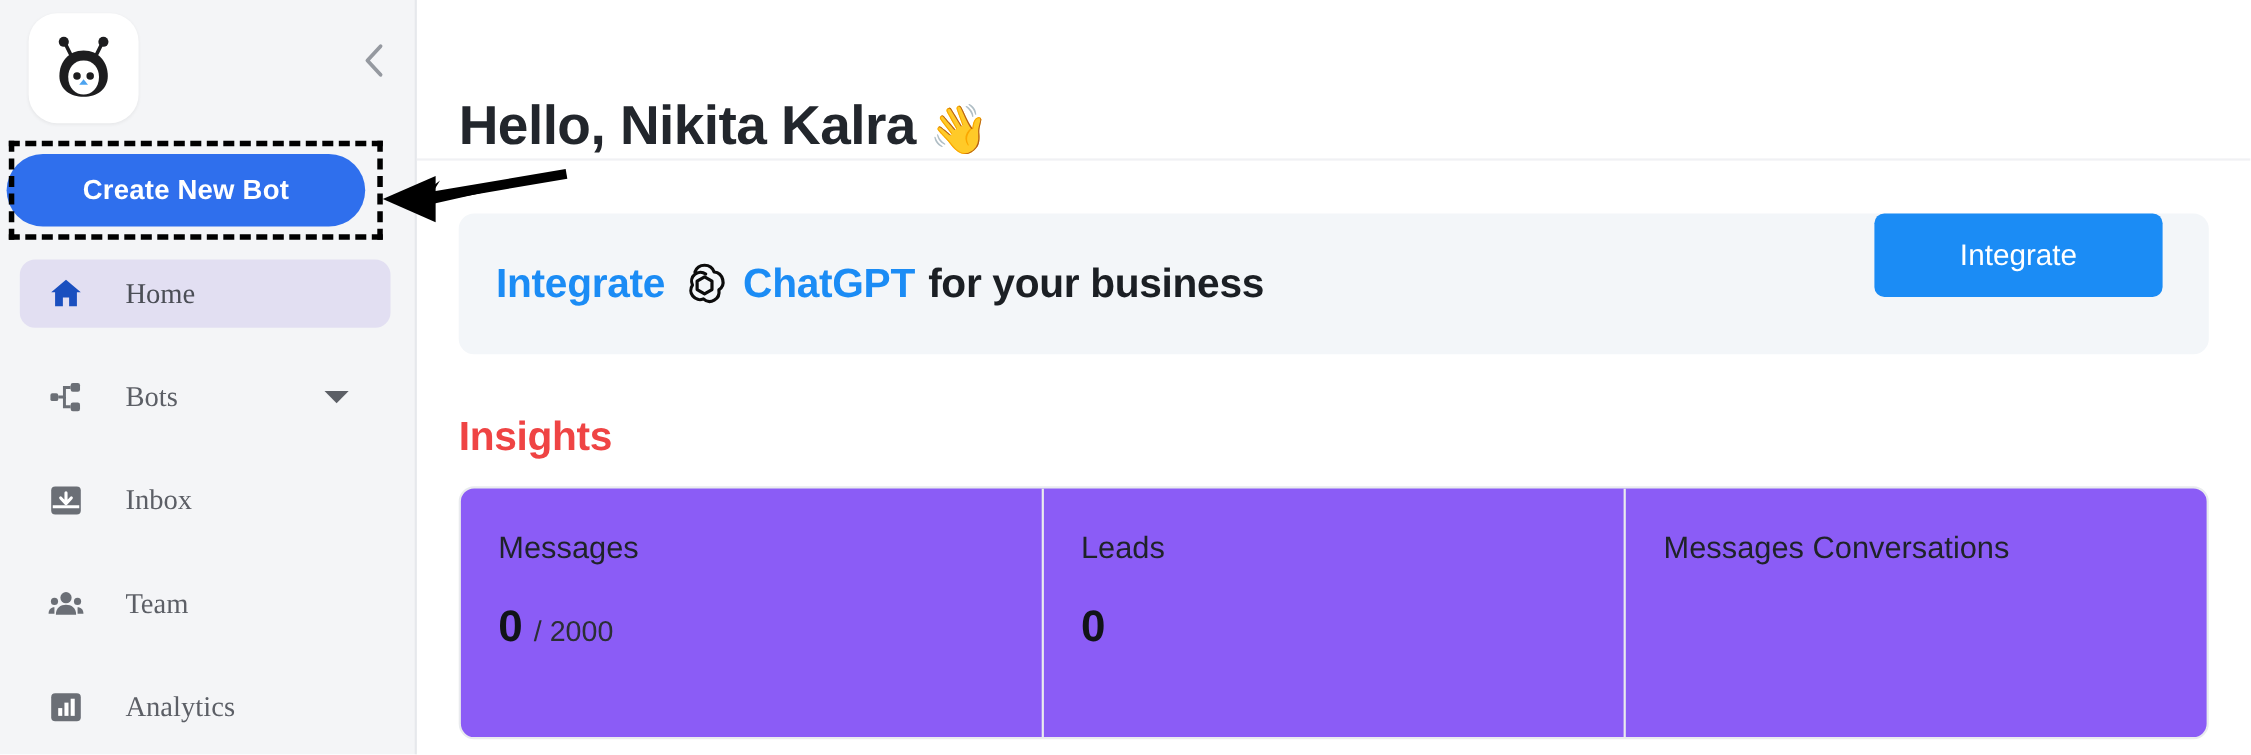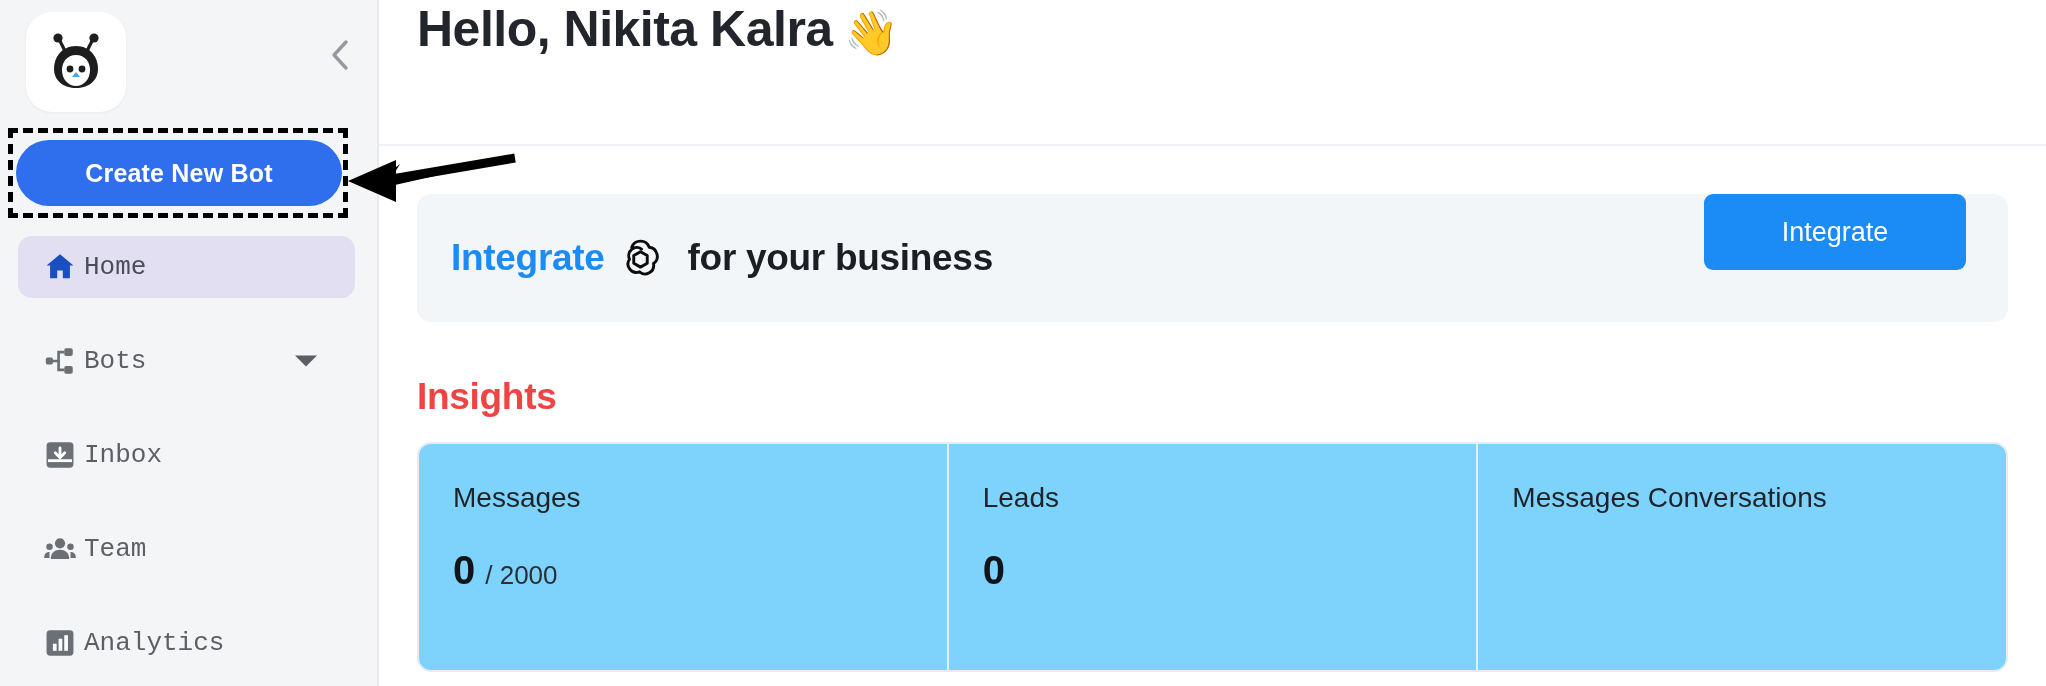--- a/index.html
+++ b/index.html
@@ -48,21 +48,21 @@
     width: 46px;
     height: 46px;
     display: flex;
     align-items: center;
     justify-content: center;
     cursor: pointer;
   }
 
   .create-bot-btn {
     position: absolute;
-    left: 16px;
+    left: 6px;
     top: 140px;
     width: 326px;
     height: 66px;
     background: #2f6fed;
     border: none;
     border-radius: 33px;
     color: #ffffff;
     font-size: 25px;
     font-weight: bold;
     letter-spacing: 0.2px;
@@ -89,24 +89,24 @@
   .nav-item.active { background: #e2dff2; }
   .nav-icon {
     width: 36px;
     height: 36px;
     display: flex;
     align-items: center;
     justify-content: center;
     flex: 0 0 36px;
   }
   .nav-label {
-    margin-left: 6px;
+    margin-left: 36px;
     font-size: 26px;
     color: #5c5f66;
-    font-family: Liberation Mono, monospace;
+    font-family: Liberation Serif, serif;
   }
   .nav-item.active .nav-label { color: #4b4e56; }
   .nav-caret {
     position: absolute;
     right: 38px;
     top: 50%;
     transform: translateY(-50%);
     width: 0; height: 0;
     border-left: 11px solid transparent;
     border-right: 11px solid transparent;
@@ -117,21 +117,21 @@
   .main {
     flex: 1;
     height: 686px;
     background: #ffffff;
     position: relative;
   }
   .page-header {
     height: 146px;
     border-bottom: 2px solid #f0f1f4;
     display: flex;
-    align-items: flex-start;
+    align-items: flex-end;
     padding-left: 38px;
   }
   .page-title {
     font-size: 50px;
     font-weight: bold;
     color: #22262c;
     letter-spacing: -0.5px;
     white-space: nowrap;
   }
   .wave { font-size: 44px; margin-left: 12px; vertical-align: -2px; }
@@ -175,21 +175,21 @@
     color: #ef4444;
     letter-spacing: -0.3px;
   }
   .cards {
     margin: 24px 38px 0 38px;
     border: 2px solid #e9ebee;
     border-radius: 14px;
     display: flex;
     height: 230px;
     overflow: hidden;
-    background: #7dd3fc;
+    background: #8b5cf6;
   }
   .card {
     flex: 1;
     padding: 38px 0 0 34px;
     border-right: 2px solid #e9ebee;
   }
   .card:last-child { border-right: none; }
   .card-label {
     font-size: 28px;
     color: #1f2328;
@@ -336,20 +336,21 @@
 
     <section class="banner">
       <div class="banner-text">
         <span class="banner-blue">Integrate</span>
         <span class="oai-logo">
           <svg width="45" height="45" viewBox="0 0 48 48">
             <path d="M24 5.5 C28.6 5.5 32 8.3 33.3 12 C37.2 12.4 40.6 15.3 41.6 19.3 C42.6 23.3 41 27.3 37.9 29.4 C38.6 33.3 36.9 37.3 33.4 39.3 C29.9 41.3 25.7 40.7 22.9 38.1 C19.3 39.6 15.1 38.6 12.6 35.4 C10.1 32.2 10.1 27.9 12.3 24.8 C10.6 21.2 11.5 16.9 14.6 14.3 C17.7 11.7 22 11.7 25.1 14 M24 5.5 C19.4 5.5 16 8.3 14.7 12" stroke="#0c0c0c" stroke-width="3.1" fill="none" stroke-linecap="round" stroke-linejoin="round"></path>
             <path d="M24 16.8 L31.2 20.9 L31.2 29.1 L24 33.2 L16.8 29.1 L16.8 20.9 Z" stroke="#0c0c0c" stroke-width="3.1" fill="none" stroke-linejoin="round"></path>
           </svg>
         </span>
+        <span class="banner-blue">ChatGPT</span>
         <span style="margin-left:12px">for your business</span>
       </div>
       <button class="integrate-btn">Integrate</button>
     </section>
 
     <h2 class="insights-title">Insights</h2>
 
     <div class="cards">
 
       <div class="card">

